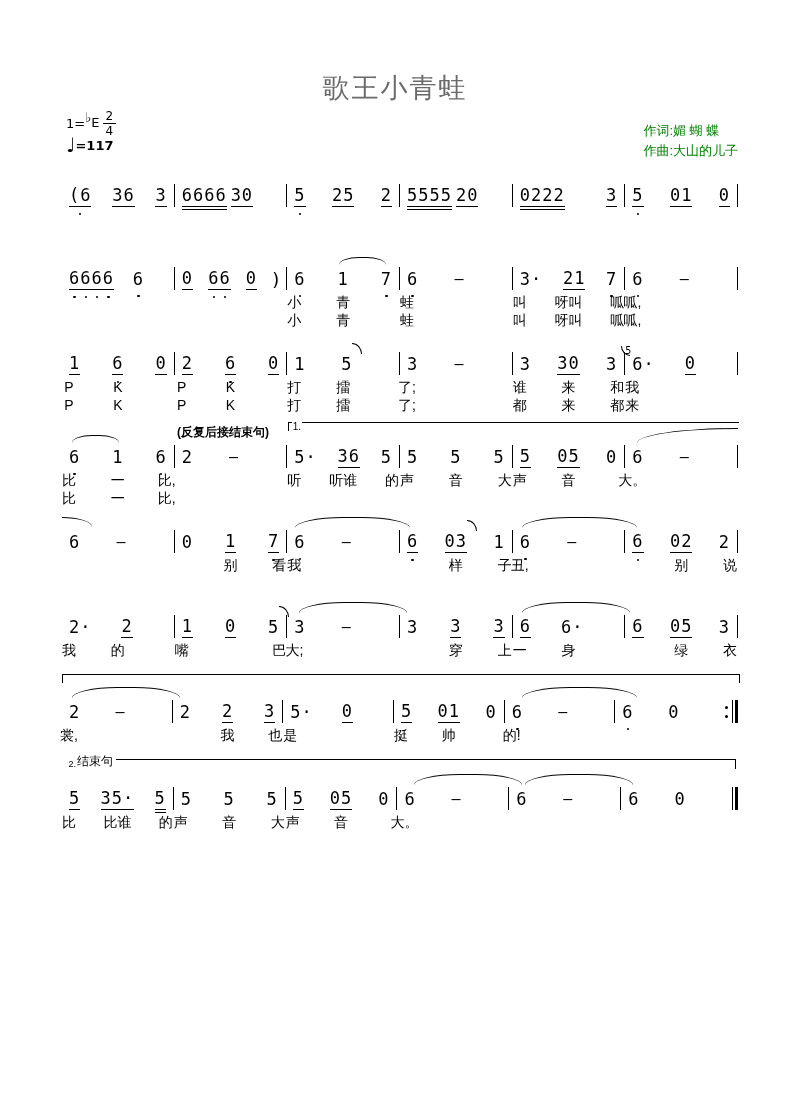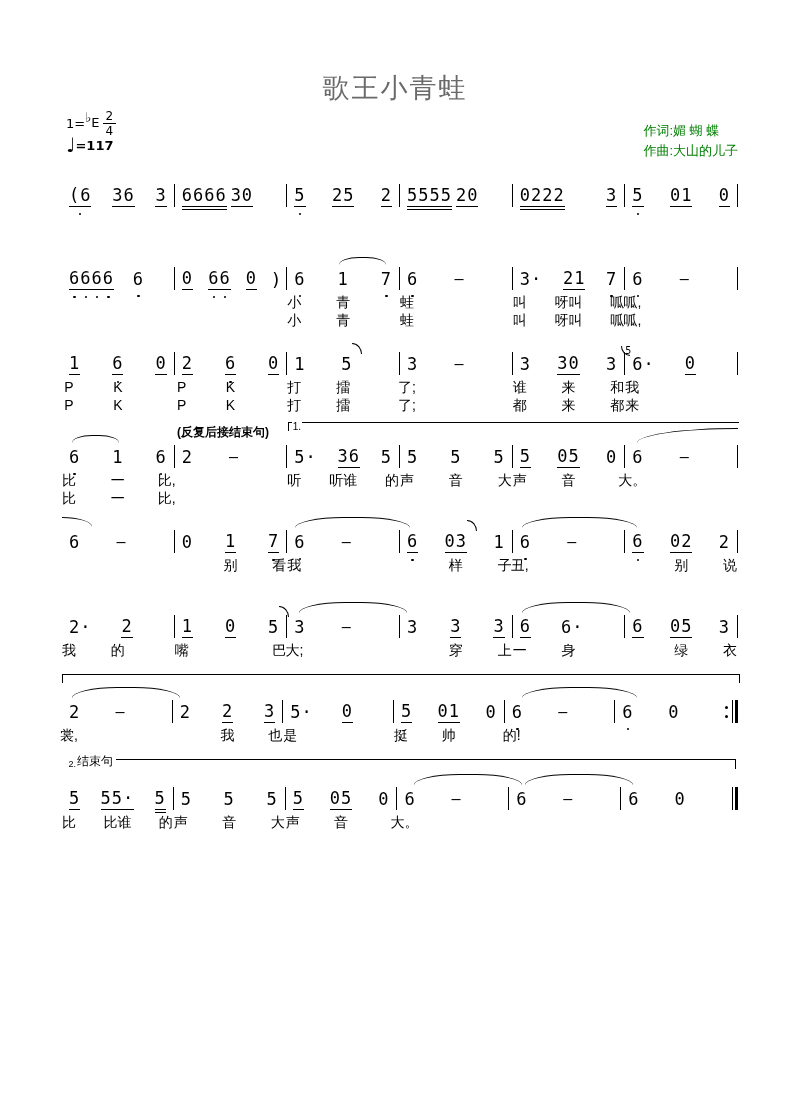--- a/index.html
+++ b/index.html
@@ -610,21 +610,21 @@
       </div>
       <div class="score-line sl8">
         <div class="volta2" style="left: 0.5%; width: 99%;">
           <span class="vlab2"><span class="vnum2">2.</span>结束句</span>
         </div>
         <div class="arc" style="left: 52%; width: 16%;"></div>
         <div class="arc" style="left: 68.5%; width: 16%;"></div>
         <div class="mrow">
           <div class="measure">
             <span class="tok u">5</span>
-            <span class="tok u">55·</span>
+            <span class="tok u">35·</span>
             <span class="tok u">5<i class="ul2"></i></span>
             <div class="ly">
               <span class="syl" style="left: 0%;">比</span>
               <span class="syl" style="left: 50%;">比谁</span>
               <span class="syl" style="left: 100%;">的</span>
             </div>
           </div>
           <div class="bar"></div>
           <div class="measure">
             <span class="tok">5</span>

